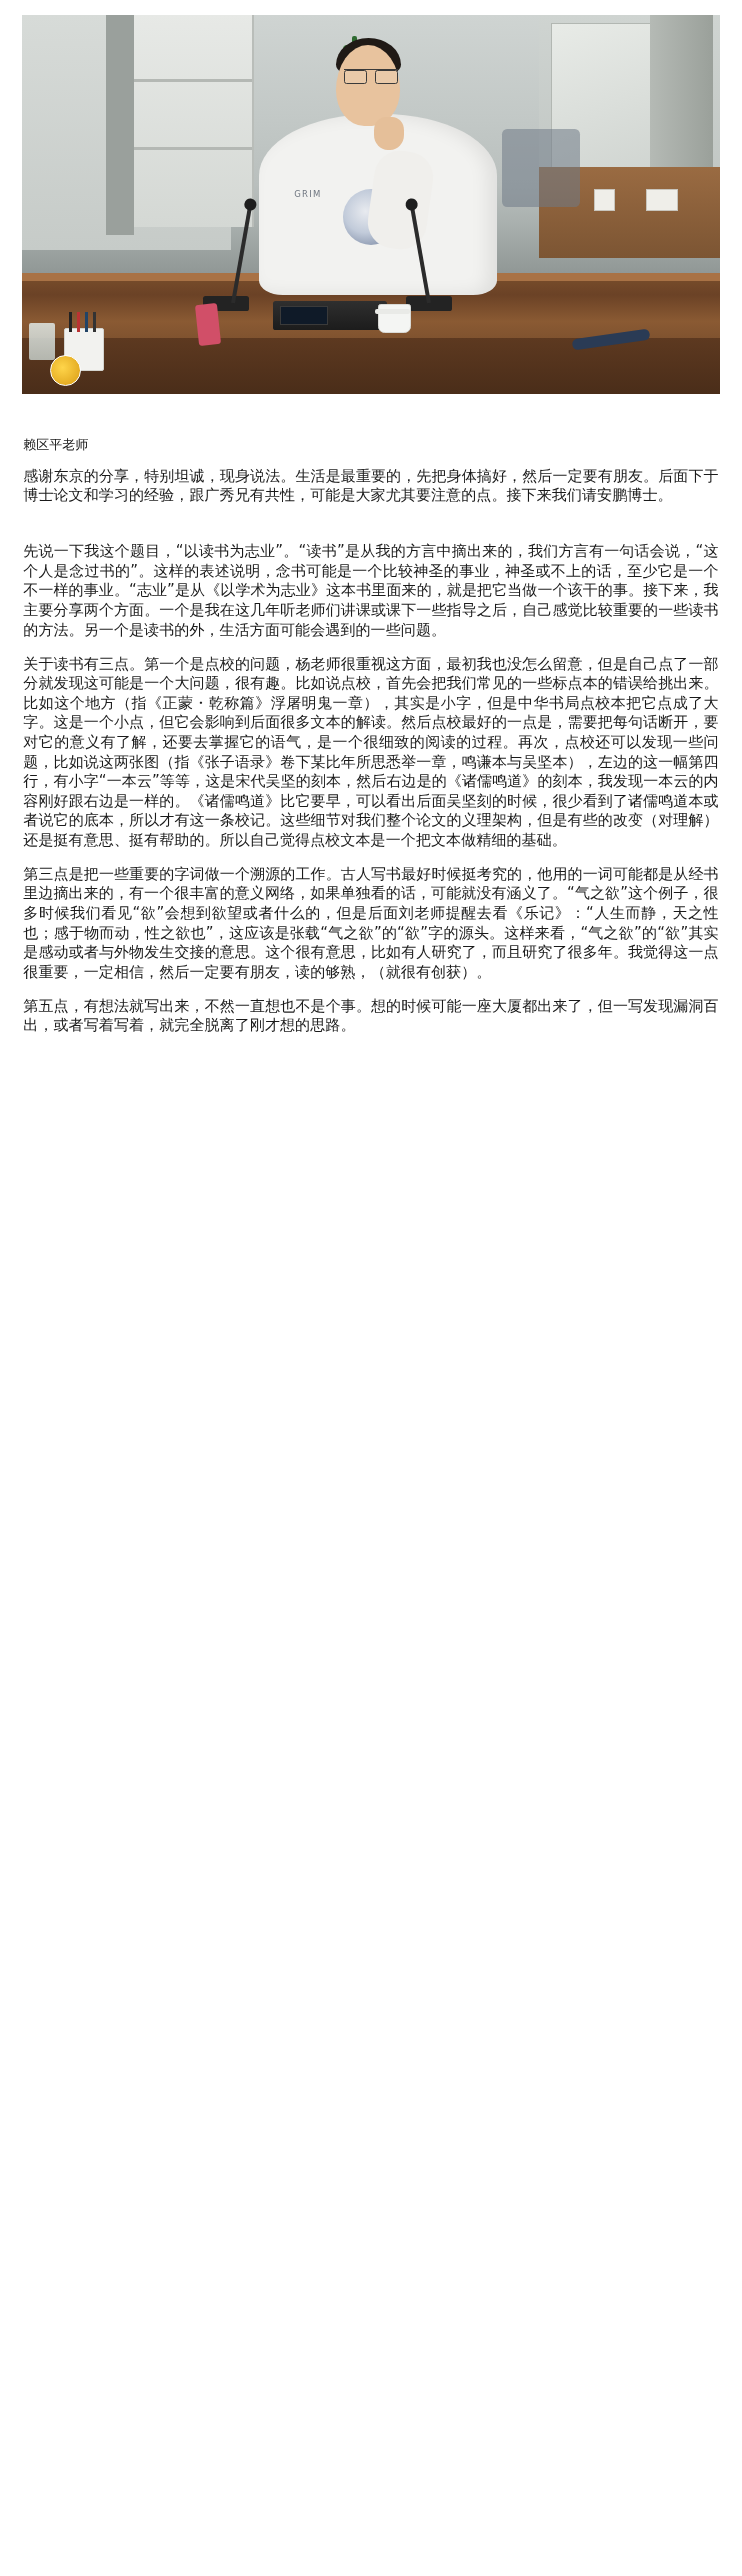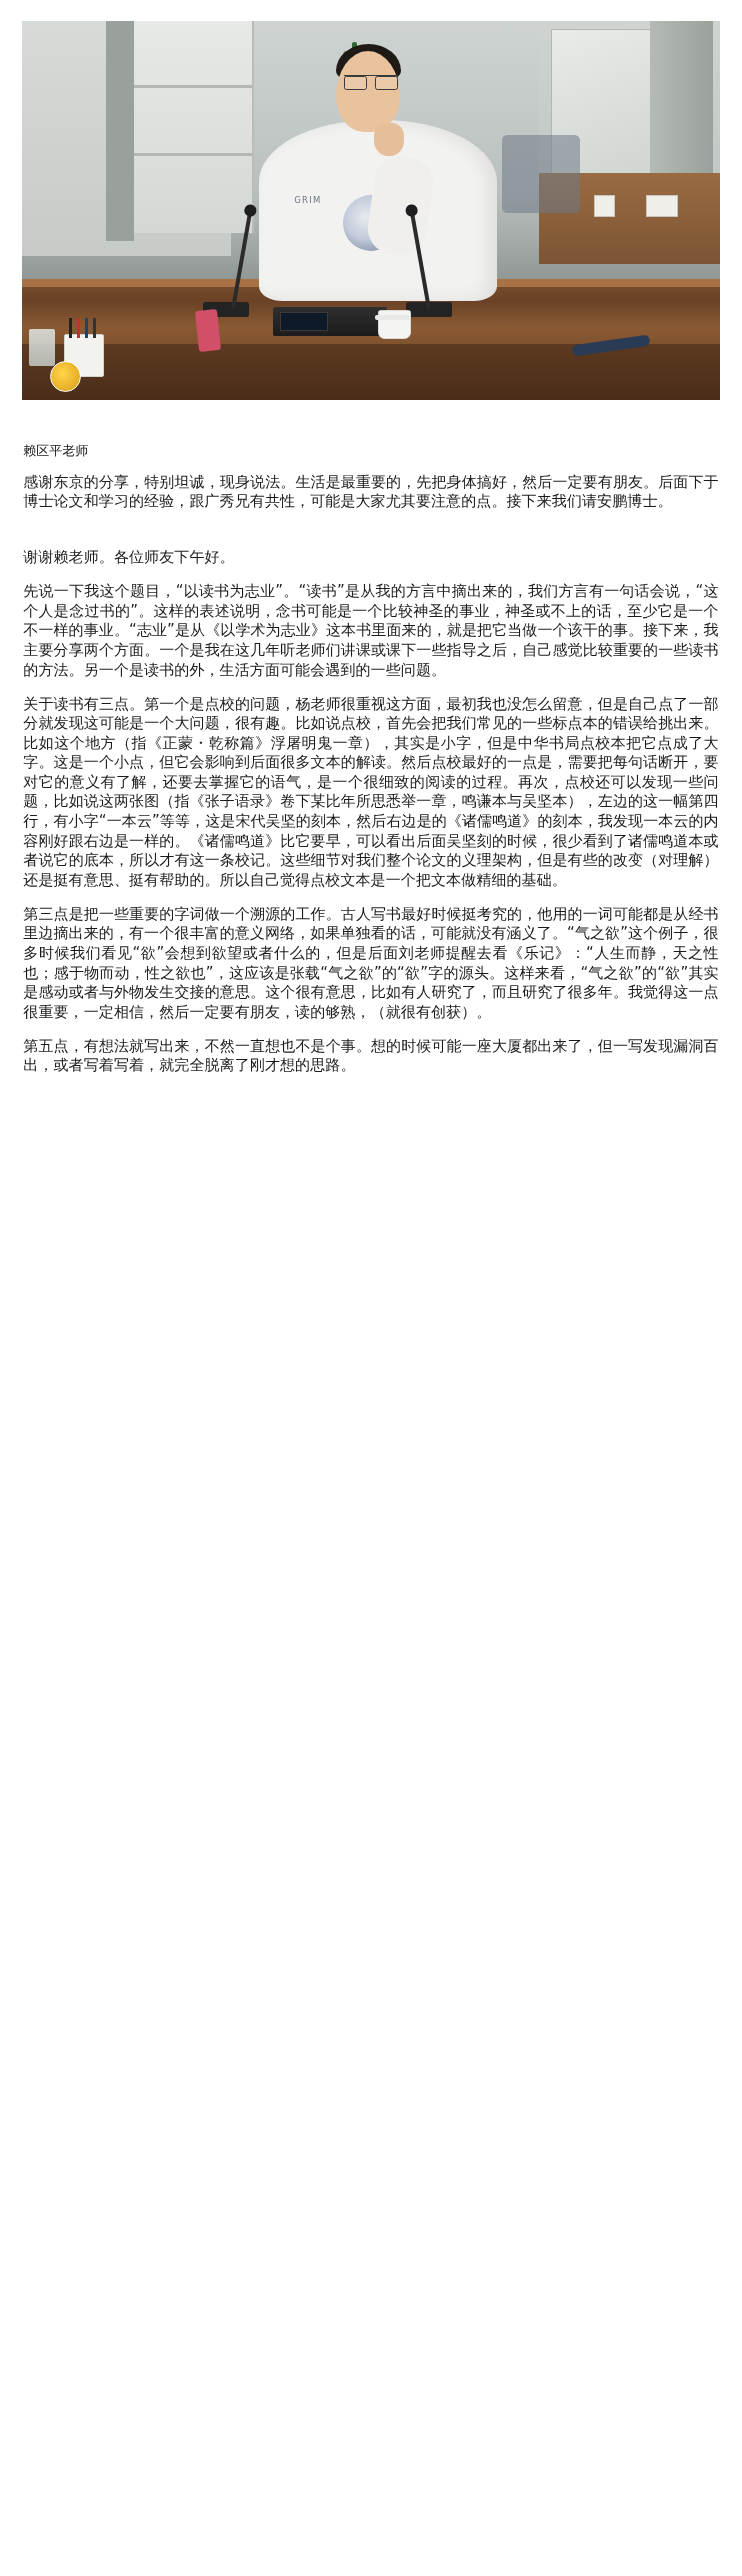--- a/index.html
+++ b/index.html
@@ -9,21 +9,21 @@
   }
   body {
     font-family: "Liberation Sans", sans-serif;
     width: 742px;
   }
   .page {
     width: 742px;
     min-height: 2576px;
     background: #ffffff;
     box-sizing: border-box;
-    padding: 21px 22px 26px 22px;
+    padding: 15px 22px 26px 22px;
   }
   .hero {
     width: 698px;
     height: 379px;
     position: relative;
     overflow: hidden;
     margin: 0 auto 0 auto;
     background: #8a8f93;
   }
   
@@ -340,21 +340,20 @@
     <div class="mic-stand-right"></div>
   </div>
 
   <div class="body-text">
 
     <div class="speaker">赖区平老师</div>
     <p class="para">感谢东京的分享，特别坦诚，现身说法。生活是最重要的，先把身体搞好，然后一定要有朋友。后面下于博士论文和学习的经验，跟广秀兄有共性，可能是大家尤其要注意的点。接下来我们请安鹏博士。</p>
 
     <div class="spacer-lg"></div>
 
-    <p class="para">谢谢赖老师。各位师友下午好。</p>
     <p class="para">先说一下我这个题目，“以读书为志业”。“读书”是从我的方言中摘出来的，我们方言有一句话会说，“这个人是念过书的”。这样的表述说明，念书可能是一个比较神圣的事业，神圣或不上的话，至少它是一个不一样的事业。“志业”是从《以学术为志业》这本书里面来的，就是把它当做一个该干的事。接下来，我主要分享两个方面。一个是我在这几年听老师们讲课或课下一些指导之后，自己感觉比较重要的一些读书的方法。另一个是读书的外，生活方面可能会遇到的一些问题。</p>
     <p class="para">关于读书有三点。第一个是点校的问题，杨老师很重视这方面，最初我也没怎么留意，但是自己点了一部分就发现这可能是一个大问题，很有趣。比如说点校，首先会把我们常见的一些标点本的错误给挑出来。比如这个地方（指《正蒙・乾称篇》浮屠明鬼一章），其实是小字，但是中华书局点校本把它点成了大字。这是一个小点，但它会影响到后面很多文本的解读。然后点校最好的一点是，需要把每句话断开，要对它的意义有了解，还要去掌握它的语气，是一个很细致的阅读的过程。再次，点校还可以发现一些问题，比如说这两张图（指《张子语录》卷下某比年所思悉举一章，鸣谦本与吴坚本），左边的这一幅第四行，有小字“一本云”等等，这是宋代吴坚的刻本，然后右边是的《诸儒鸣道》的刻本，我发现一本云的内容刚好跟右边是一样的。《诸儒鸣道》比它要早，可以看出后面吴坚刻的时候，很少看到了诸儒鸣道本或者说它的底本，所以才有这一条校记。这些细节对我们整个论文的义理架构，但是有些的改变（对理解）还是挺有意思、挺有帮助的。所以自己觉得点校文本是一个把文本做精细的基础。</p>
     <p class="para">第三点是把一些重要的字词做一个溯源的工作。古人写书最好时候挺考究的，他用的一词可能都是从经书里边摘出来的，有一个很丰富的意义网络，如果单独看的话，可能就没有涵义了。“气之欲”这个例子，很多时候我们看见“欲”会想到欲望或者什么的，但是后面刘老师提醒去看《乐记》：“人生而静，天之性也；感于物而动，性之欲也”，这应该是张载“气之欲”的“欲”字的源头。这样来看，“气之欲”的“欲”其实是感动或者与外物发生交接的意思。这个很有意思，比如有人研究了，而且研究了很多年。我觉得这一点很重要，一定相信，然后一定要有朋友，读的够熟，（就很有创获）。</p>
     <p class="para">第五点，有想法就写出来，不然一直想也不是个事。想的时候可能一座大厦都出来了，但一写发现漏洞百出，或者写着写着，就完全脱离了刚才想的思路。</p>
     <p class="para"></p>
 
   </div>
 </div>
 
 

